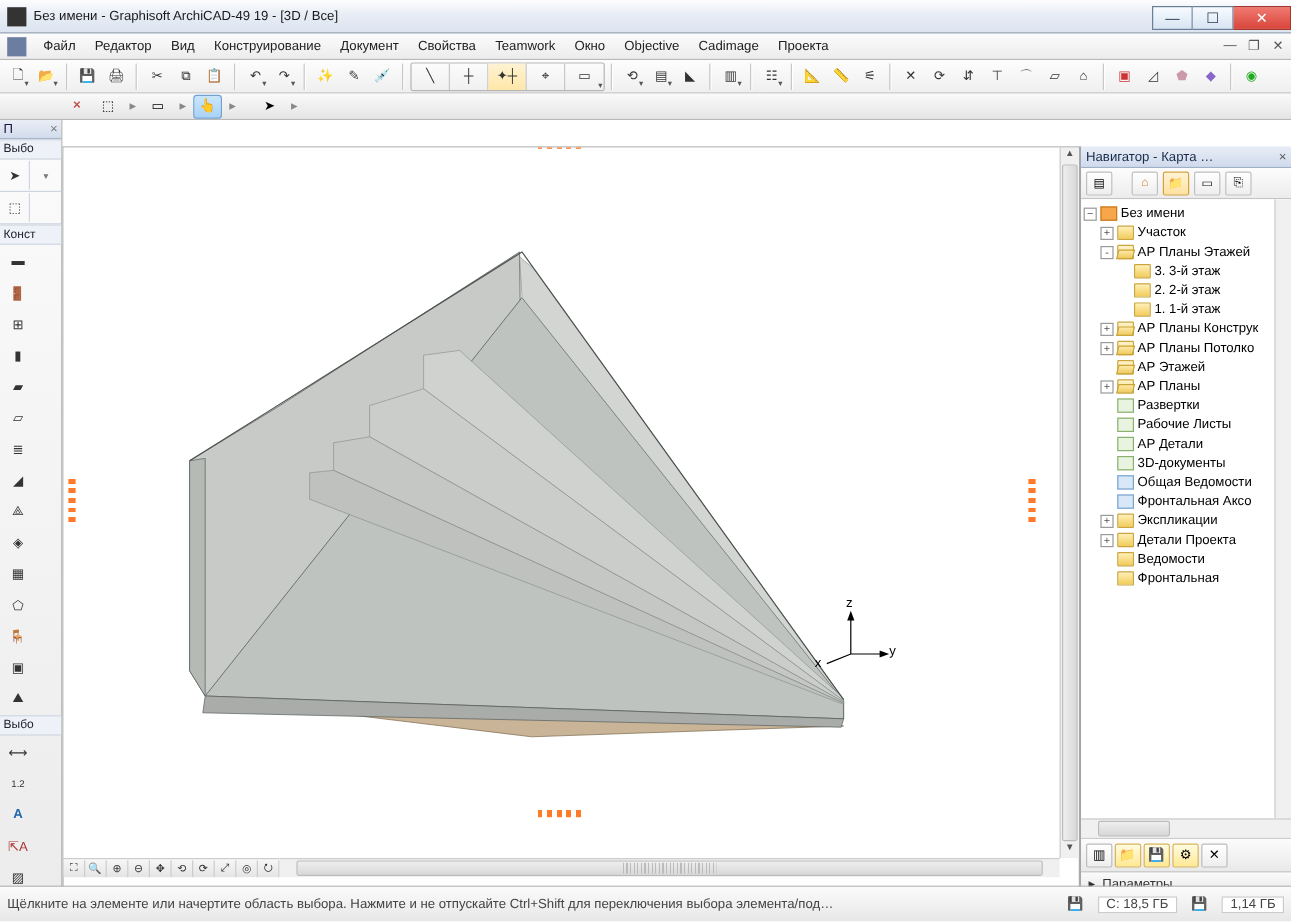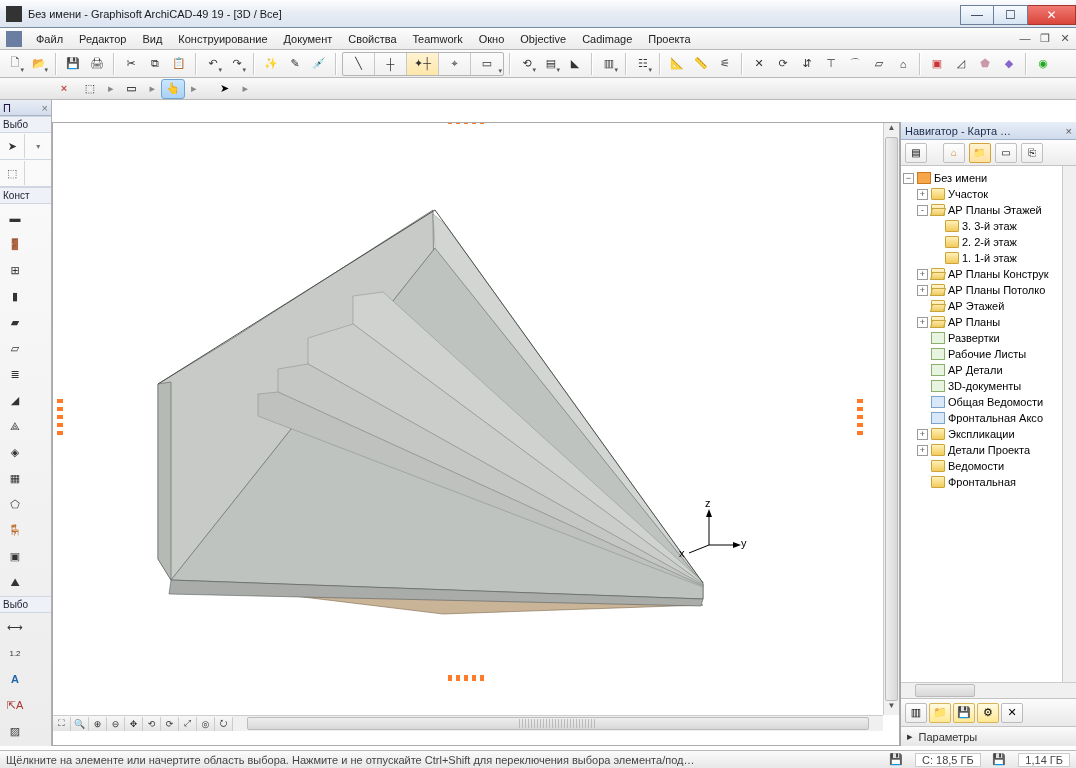--- a/index.html
+++ b/index.html
@@ -90,21 +90,21 @@
 .indent1 { padding-left:14px; } .indent2 { padding-left:28px; }
 .treevscroll { position:absolute; right:0; top:0; bottom:0; width:14px; background:#f0f0f0; border-left:1px solid #ccc; }
 .nav .hscr { height:16px; background:#f0f0f0; border-top:1px solid #ccc; position:relative; }
 .nav .hscr .th { position:absolute; left:14px; width:60px; top:1px; bottom:1px; background:linear-gradient(#eee,#d8d8d8); border:1px solid #bbb; border-radius:2px; }
 .nav .btm { height:28px; background:linear-gradient(#fcfcfc,#e9e9e9); border-top:1px solid #c3c3c3; display:flex; align-items:center; gap:2px; padding:0 4px; }
 .nav .btm .b { width:22px; height:20px; border:1px solid #bcbcbc; background:linear-gradient(#fff,#eee); border-radius:2px; display:flex; align-items:center; justify-content:center; }
 .nav .btm .b.y { background:linear-gradient(#fffbe0,#ffe893); border-color:#d8b558; }
 .nav .propbar { height:20px; background:linear-gradient(#fbfbfb,#e6e6e6); border-top:1px solid #c3c3c3; display:flex; align-items:center; padding:0 6px; gap:6px; color:#333; }
 
 
-.status { position:absolute; left:0; right:0; bottom:0; height:18px; background:linear-gradient(#fbfbfb,#e7e7e7); border-top:1px solid #b9b9b9; display:flex; align-items:center; padding:0 6px; color:#444; font-size:10px; }
+.status { position:absolute; left:0; right:0; bottom:0; height:30px; background:linear-gradient(#fbfbfb,#e7e7e7); border-top:1px solid #b9b9b9; display:flex; align-items:center; padding:0 6px; color:#444; font-size:10px; }
 .status .r { margin-left:auto; display:flex; gap:12px; }
 .status .well { border:1px solid #ccc; padding:0 6px; background:#fff; }
 
 svg { display:block; }
 </style>
 </head>
 <body>
 
 <div class="titlebar">
   <div class="icon"></div>

